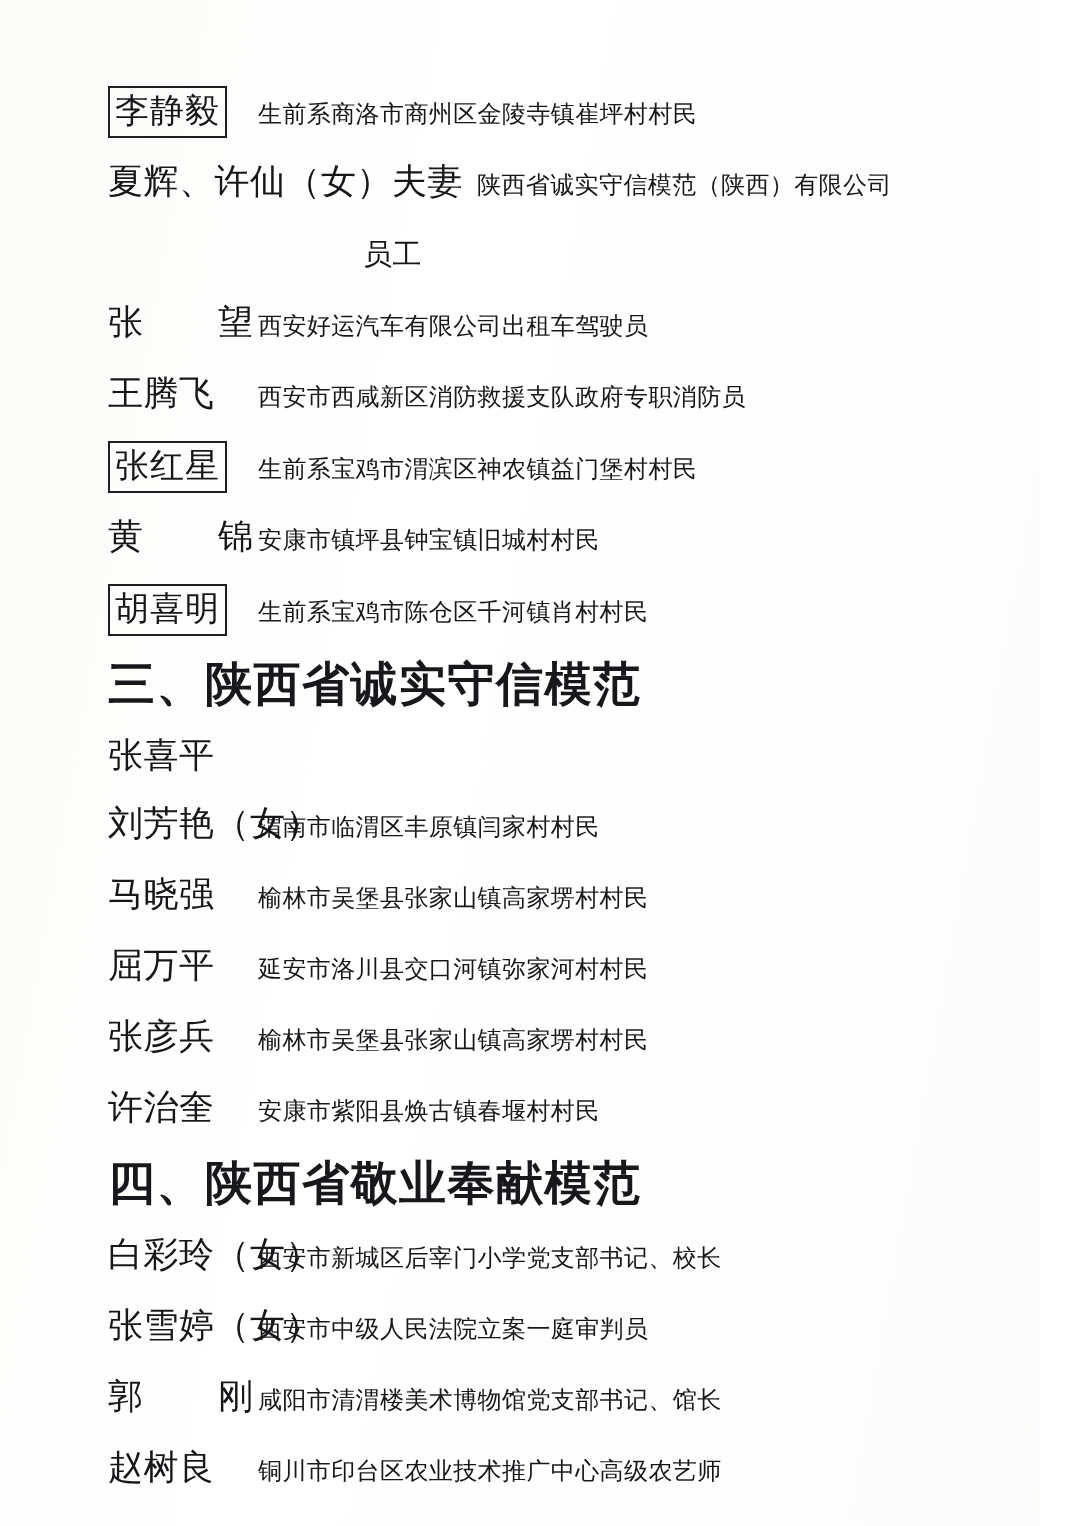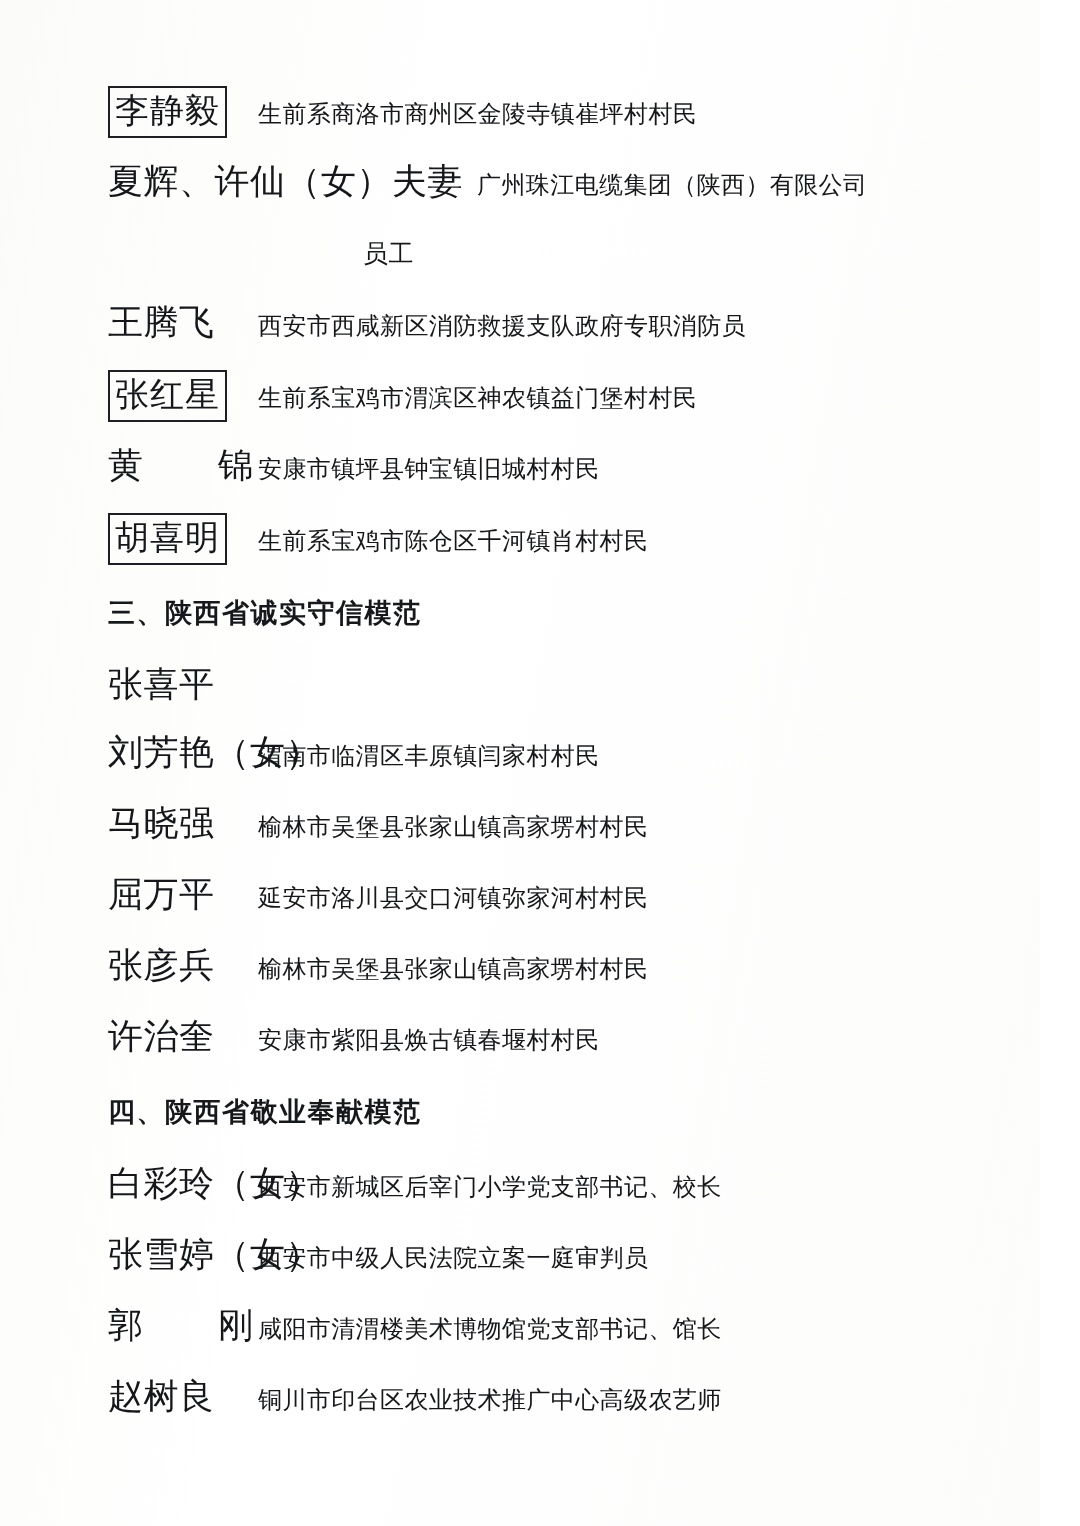--- a/index.html
+++ b/index.html
@@ -83,32 +83,32 @@
   .row.span .name-cell {
     width: auto;
     flex: 0 0 auto;
     padding-right: 14px;
   }
 
   
   .cont-line {
     padding-left: 363px;
     color: #15171a;
-    font-size: 25px;
+    font-size: 29px;
     line-height: 70px;
     white-space: nowrap;
     letter-spacing: 0.4px;
   }
 
   
   .section-heading {
     padding-left: 108px;
     font-family: "Liberation Sans", "DejaVu Sans", sans-serif;
     font-weight: 700;
-    font-size: 27px;
+    font-size: 47px;
     line-height: 76px;
     color: #16181b;
     letter-spacing: 1.5px;
     white-space: nowrap;
   }
   .top-pad { height: 76px; }
 </style>
 </head>
 <body>
 
@@ -116,23 +116,27 @@
   <div class="content">
     <div class="top-pad"></div>
 
     <div id="continued-list">
         <div class="row boxed-row">
           <div class="name-cell"><span class="boxed">李静毅</span></div>
           <div class="desc-cell">生前系商洛市商州区金陵寺镇崔坪村村民</div>
         </div>
         <div class="row span">
           <div class="name-cell">夏辉、许仙（女）夫妻</div>
-          <div class="desc-cell">广州珠江电缆集团（陕西）有限公司</div>
+          <div class="desc-cell">陕西省诚实守信模范（陕西）有限公司</div>
         </div>
         <div class="cont-line">员工</div>
+        <div class="row">
+          <div class="name-cell spaced"><span>张</span><span style="width: auto;">望</span></div>
+          <div class="desc-cell">西安好运汽车有限公司出租车驾驶员</div>
+        </div>
         <div class="row">
           <div class="name-cell">王腾飞</div>
           <div class="desc-cell">西安市西咸新区消防救援支队政府专职消防员</div>
         </div>
         <div class="row boxed-row">
           <div class="name-cell"><span class="boxed">张红星</span></div>
           <div class="desc-cell">生前系宝鸡市渭滨区神农镇益门堡村村民</div>
         </div>
         <div class="row">
           <div class="name-cell spaced"><span>黄</span><span style="width: auto;">锦</span></div>

